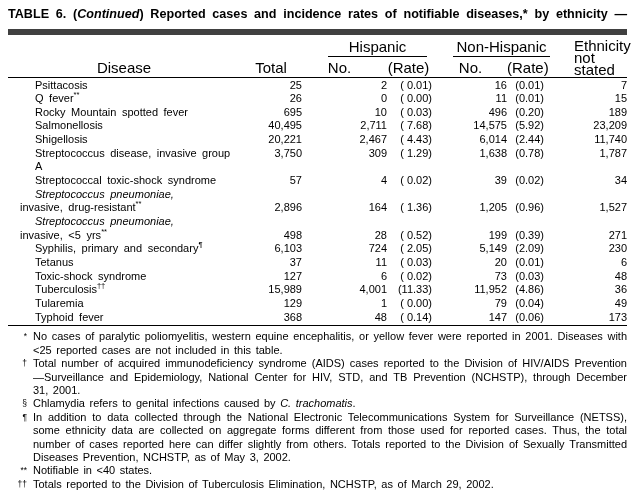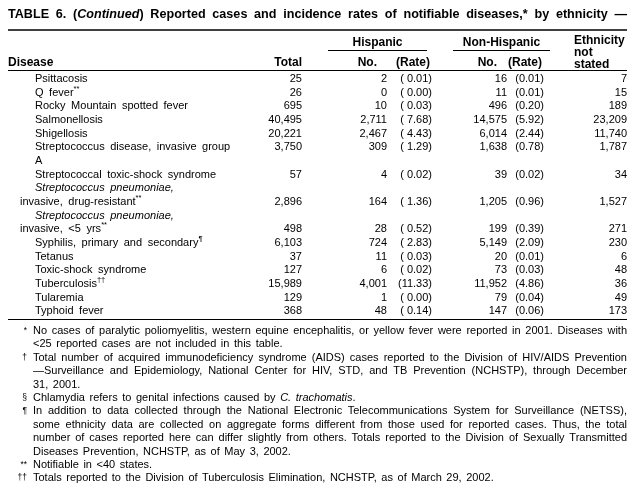--- a/index.html
+++ b/index.html
@@ -8,38 +8,38 @@
     width: 636px; height: 497px; overflow: hidden;
     color: #000;
     font-family: "Liberation Sans", "DejaVu Sans", sans-serif;
     font-size: 11px;
   }
   .page { width: 636px; height: 497px; padding: 7px 9px 4px 8px; }
 
   
   .title-block {
     font-weight: bold; font-size: 12.6px; line-height: 15.5px;
-    border-bottom: 2px solid #404040; padding-bottom: 6px;
+    border-bottom: 6px solid #404040; padding-bottom: 6px;
   }
   .title-line1 { text-align: justify; text-align-last: justify; }
   .italic { font-style: italic; }
 
   
   table { width: 619px; border-collapse: collapse; table-layout: fixed; margin-top: 3px; }
   col.c1 { width: 232px; } col.c2 { width: 62px; }
   col.c3 { width: 85px; }  col.c4 { width: 57px; }
   col.c5 { width: 63px; }  col.c6 { width: 49px; }
   col.c7 { width: 71px; }
-  th { font-weight: bold; font-size: 12px; vertical-align: bottom; padding: 0; }
+  th { font-weight: normal; font-size: 15px; vertical-align: bottom; padding: 0; }
   .h-group { padding: 0; }
   .gu { border-bottom: 1.2px solid #000; text-align: center; padding-bottom: 1px; }
   .gu-h { margin: 0 17px 0 26px; }
   .gu-n { margin: 0 6px 0 9px; text-align: center; }
   .h-eth { text-align: left; padding-left: 18px; line-height: 12.2px; }
-  tr.cols th { padding-top: 2px; padding-bottom: 1px; }
+  tr.cols th { padding-top: 2px; padding-bottom: 1px; text-align: center; }
   tr.cols th, th.h-eth { border-bottom: 1.5px solid #000; }
   .h-disease { text-align: left; }
   .h-num { text-align: right; }
   .h-no { text-align: right; padding-right: 10px; }
   .h-rate { text-align: right; padding-right: 14px; }
 
   tbody td {
     padding: 0; line-height: 13.65px; vertical-align: top;
     font-size: 11px; white-space: pre;
   }
@@ -204,21 +204,21 @@
     <td class="c-num">28</td>
     <td class="c-rate">( 0.52)</td>
     <td class="c-num">199</td>
     <td class="c-rate">(0.39)</td>
     <td class="c-num">271</td>
   </tr>
         <tr>
     <td class="c-disease"><span>Syphilis, primary and secondary</span><sup class="d-marker">¶</sup></td>
     <td class="c-num">6,103</td>
     <td class="c-num">724</td>
-    <td class="c-rate">( 2.83)</td>
+    <td class="c-rate">( 2.05)</td>
     <td class="c-num">5,149</td>
     <td class="c-rate">(2.09)</td>
     <td class="c-num">230</td>
   </tr>
         <tr>
     <td class="c-disease"><span>Tetanus</span><sup class="d-marker"></sup></td>
     <td class="c-num">37</td>
     <td class="c-num">11</td>
     <td class="c-rate">( 0.03)</td>
     <td class="c-num">20</td>

